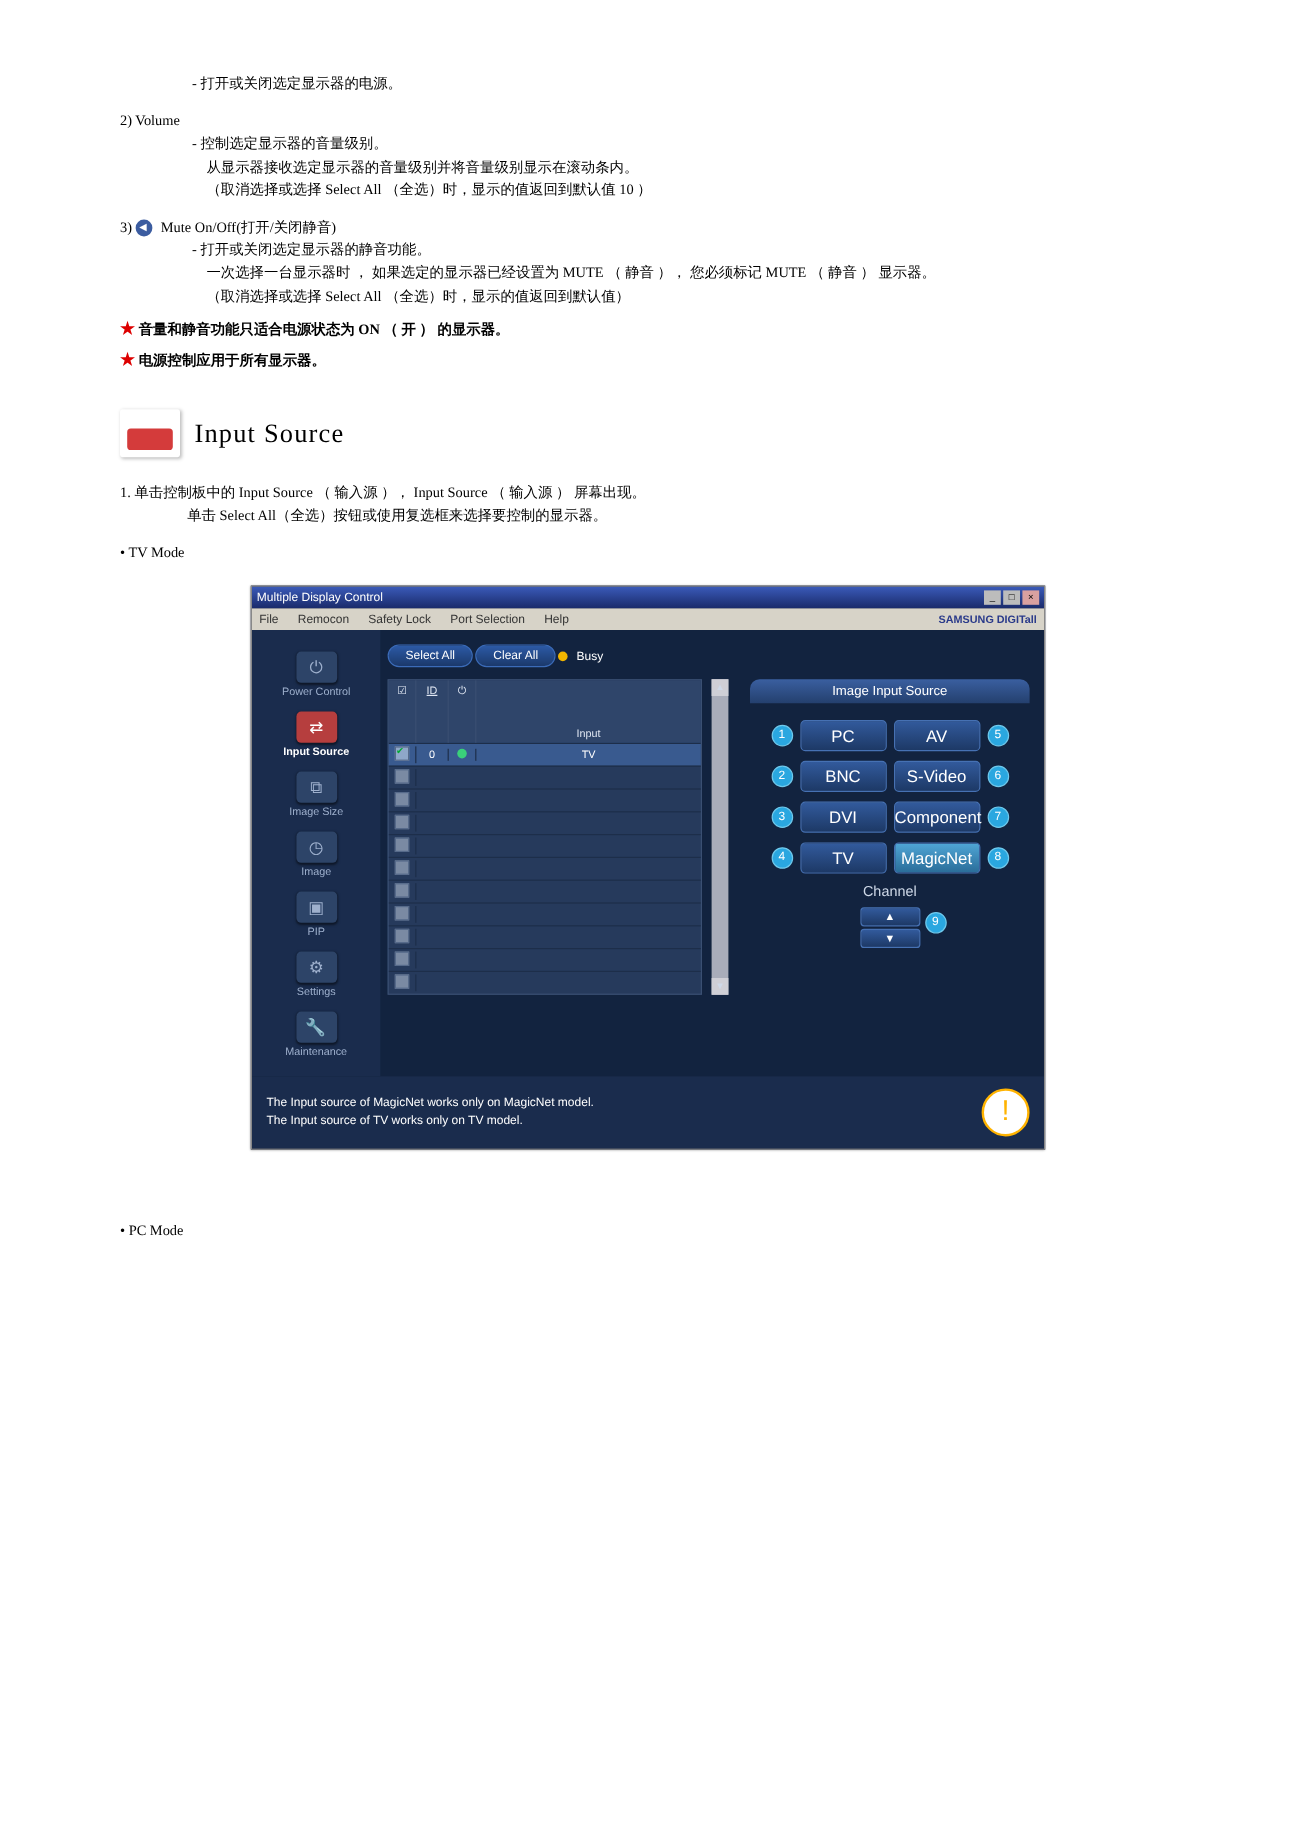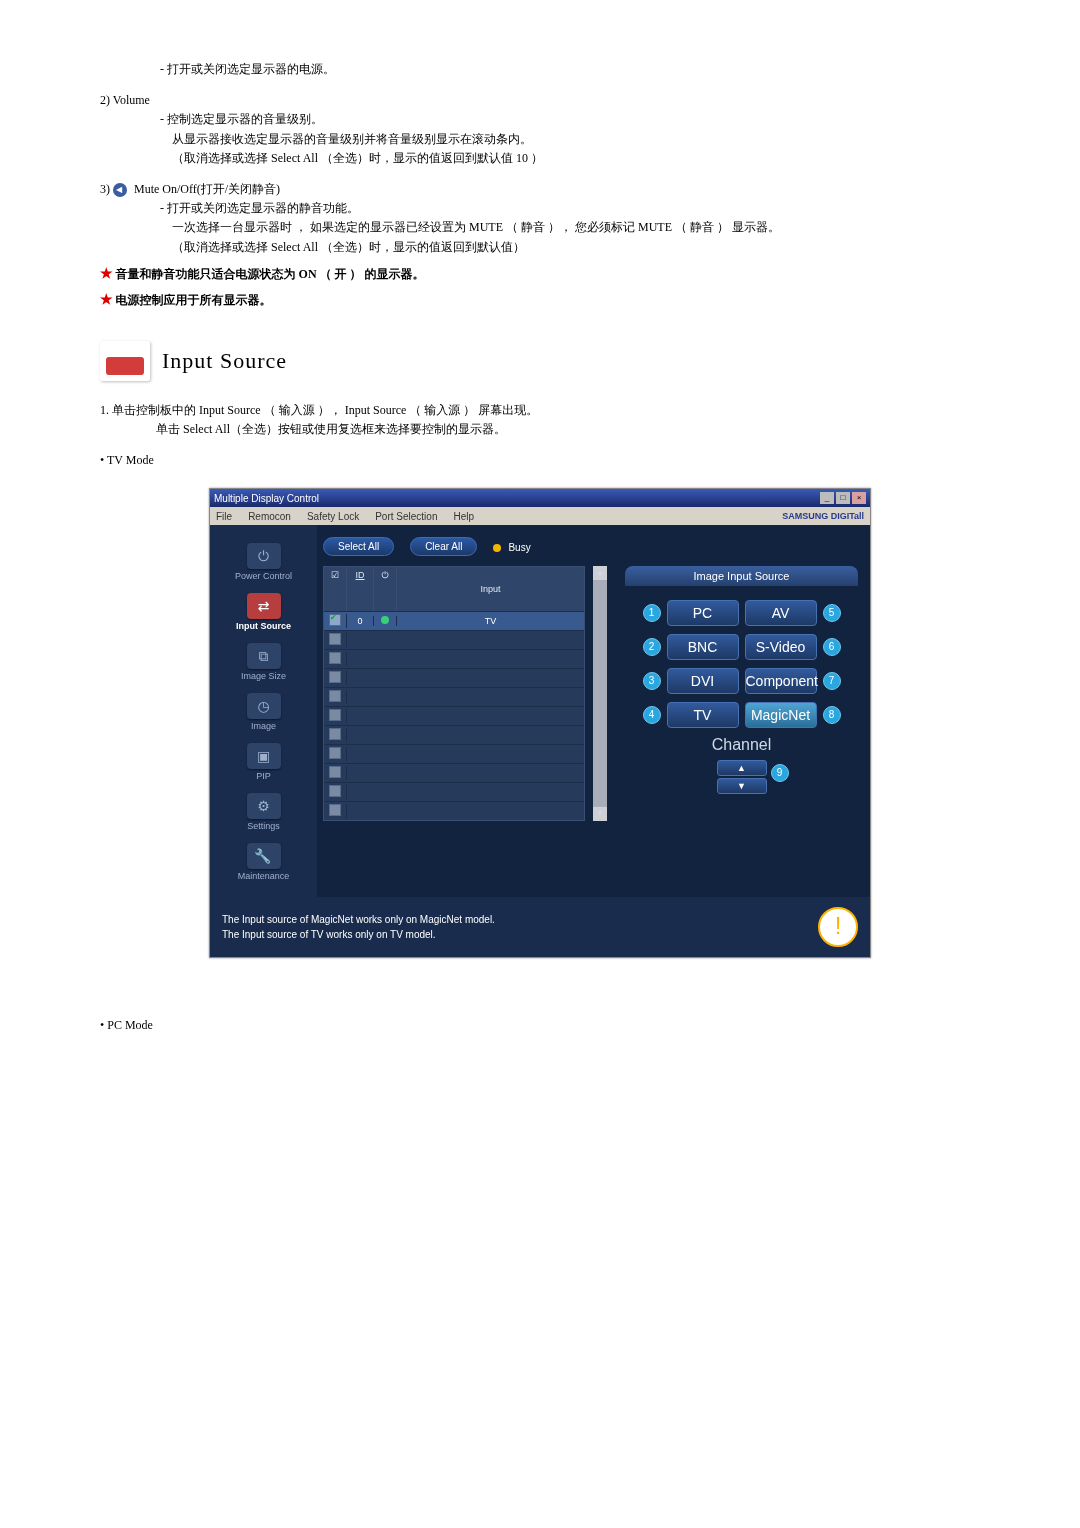--- a/index.html
+++ b/index.html
@@ -137,21 +137,21 @@
     font-size: 14px;
   }
   .main {
     flex: 1;
     padding: 12px 12px 12px 6px;
     position: relative;
   }
   .toolbar {
     display: flex;
     align-items: center;
-    gap: 16px;
+    gap: 2px;
     margin-bottom: 10px;
   }
   .pill {
     background: linear-gradient(#2c5aa6, #1b396b);
     border: 1px solid #3b6bb8;
     color: #fff;
     font-size: 10px;
     padding: 3px 14px;
     border-radius: 10px;
   }
@@ -174,21 +174,21 @@
   }
   .grid-head {
     display: flex;
     background: #2f456a;
     font-size: 9px;
     color: #e0e7f3;
   }
   .gh-chk { width: 22px; text-align: center; border-right: 1px solid #3a4f72; padding: 3px 0;}
   .gh-id { width: 26px; text-align: center; border-right: 1px solid #3a4f72; padding: 3px 0; text-decoration: underline;}
   .gh-pwr { width: 22px; text-align: center; border-right: 1px solid #3a4f72; padding: 3px 0;}
-  .gh-input { flex:1; text-align: center; padding: 17px 0;}
+  .gh-input { flex:1; text-align: center; padding: 3px 0; margin-top: 36px;}
   .grid-row {
     display: flex;
     border-top: 1px solid #1d2e4a;
     font-size: 9px;
     height: 18px;
     align-items: center;
   }
   .grid-row.first { background: #395a8f; color: #fff; }
   .cell-chk { width: 22px; text-align: center; border-right: 1px solid #1d2e4a; }
   .cell-id { width: 26px; text-align: center; border-right: 1px solid #1d2e4a; }
@@ -245,21 +245,21 @@
     font-size: 14px;
     text-align: center;
     padding: 4px 0;
     border-radius: 4px;
   }
   .src-btn.special { background: linear-gradient(#4fa5d5, #2a6d99); }
   .channel-block {
     margin-top: 8px;
     text-align: center;
   }
-  .channel-label { color: #cfd9e8; font-size: 16px; margin-bottom: 4px; }
+  .channel-label { color: #cfd9e8; font-size: 12px; margin-bottom: 4px; }
   .ch-btn {
     width: 48px; height: 14px;
     background: linear-gradient(#325a9c, #1d3966);
     border: 1px solid #4671b3;
     margin: 2px auto;
     border-radius: 3px;
     color: #fff;
     font-size: 9px;
     line-height: 14px;
   }

